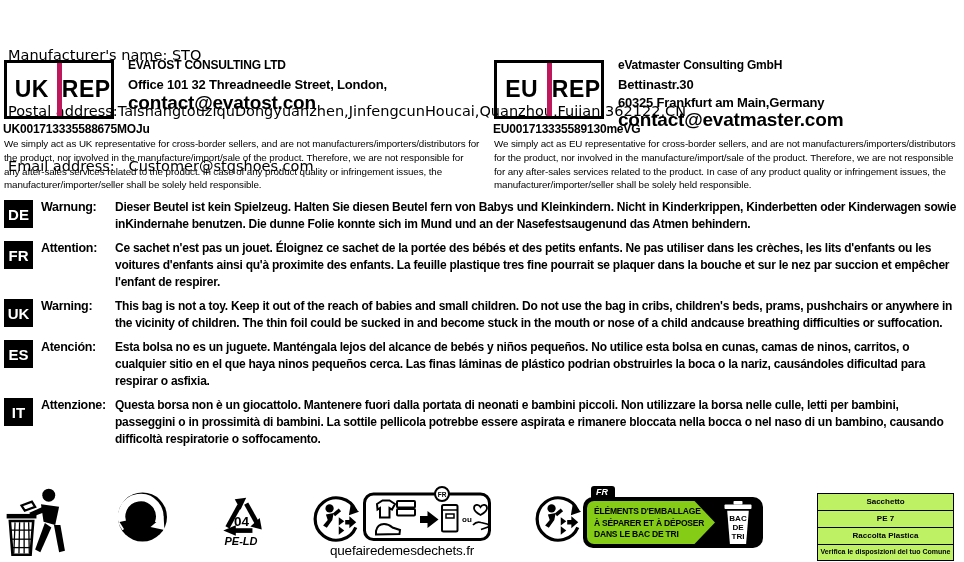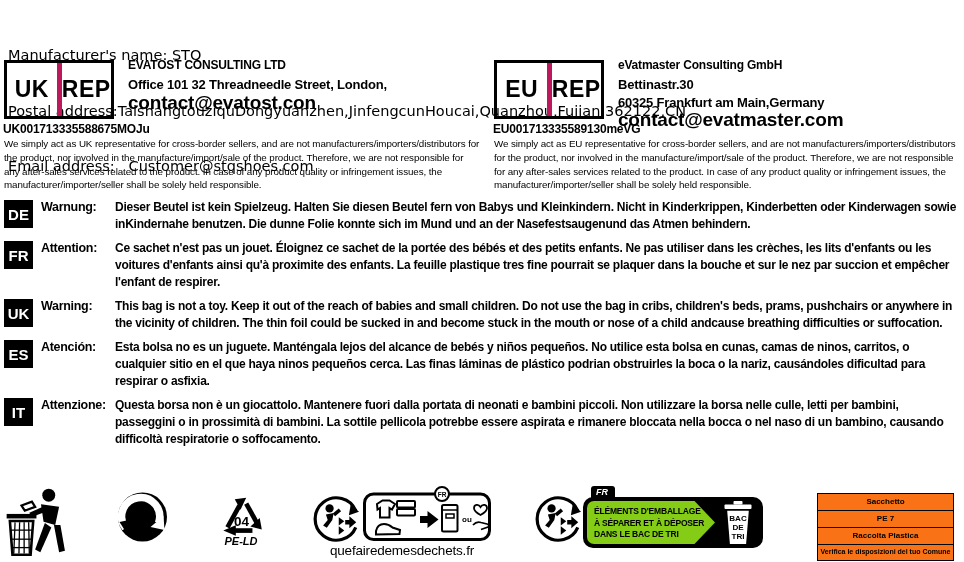--- a/index.html
+++ b/index.html
@@ -49,21 +49,21 @@
                 font-size:9px; line-height:11px; padding:1px 7px 1px 5px; border-radius:3px 3px 0 0; }
   .bac-white { position:absolute; left:4px; top:4px; width:128px; height:43px; background:#84cc16;
                border-radius:7px 0 0 7px;
                clip-path:polygon(0 0, 84% 0, 100% 50%, 84% 100%, 0 100%); }
   .bac-white div { font-weight:bold; font-size:8.5px; line-height:11.5px; padding-left:7px;
                    letter-spacing:-0.2px; }
   .bac-white div:first-child { padding-top:5px; }
   .bac-bin { position:absolute; left:136px; top:3px; }
 
   
-  .it-table { left:817px; top:493px; width:137px; border:1px solid #000; background:#f97316; }
+  .it-table { left:817px; top:493px; width:137px; border:1px solid #000; background:#bef264; }
   .it-row { border-bottom:1px solid #000; text-align:center; font-weight:bold; font-size:8px;
             padding:3px 1px; line-height:1.25; }
   .it-row:last-child { border-bottom:none; font-size:7px; }
 </style>
 </head>
 <body>
 
 <div id="canvas">
 
   <div class="header">

